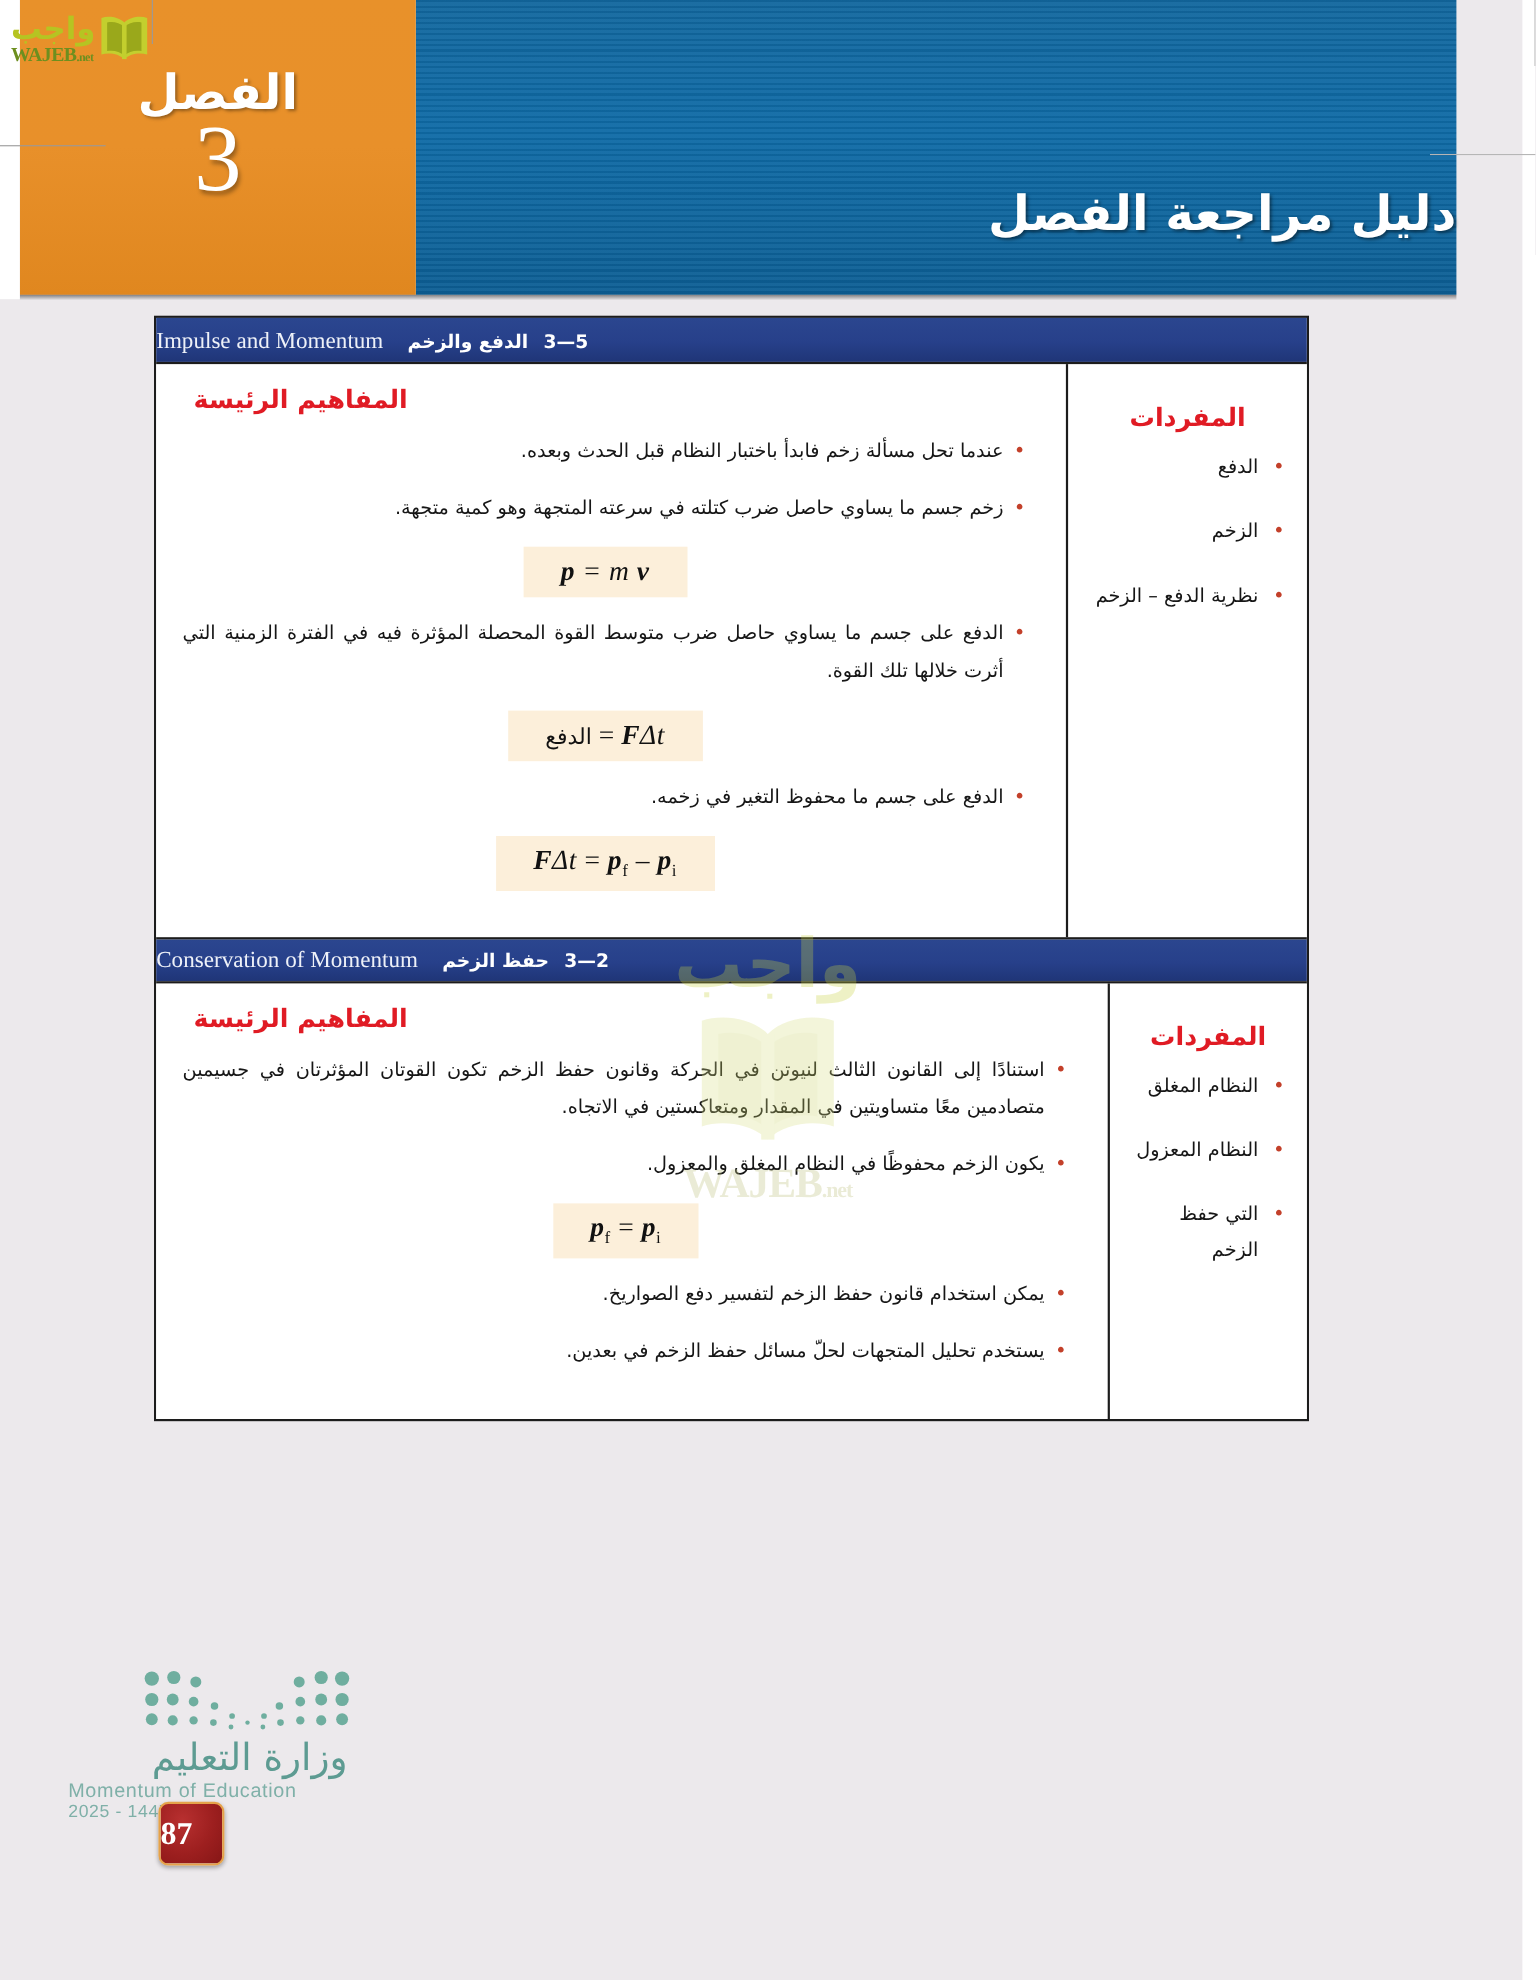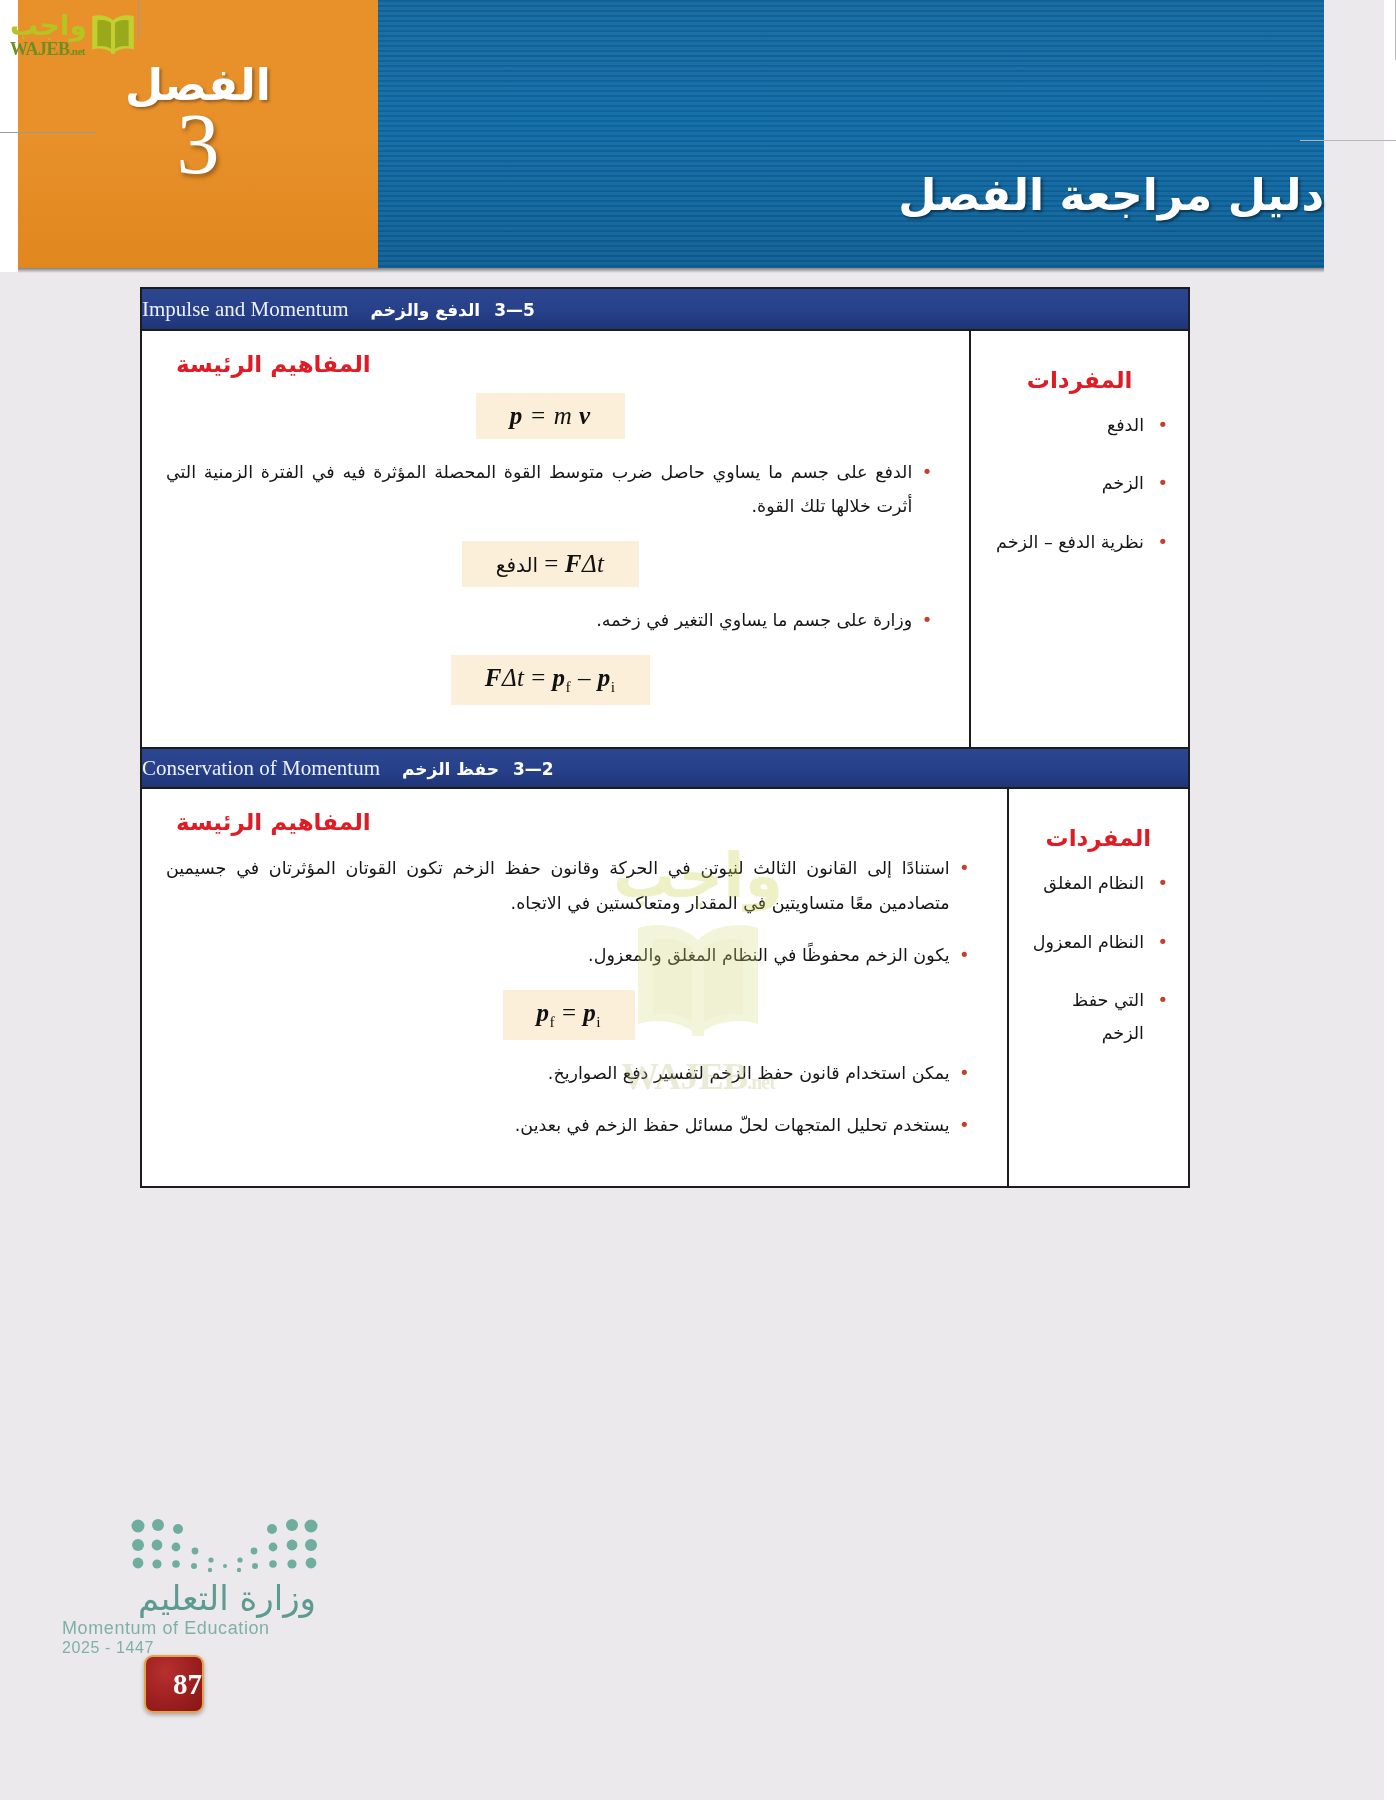--- a/index.html
+++ b/index.html
@@ -340,21 +340,21 @@
     padding-right: 6px;
   }
   .page-badge {
     position: absolute;
     left: 82px; top: 126px;
     width: 60px; height: 58px;
     border-radius: 9px;
     background: radial-gradient(ellipse at 35% 28%, #b83030 0%, #9d1f1f 55%, #861616 100%);
     border: 2px solid #e5a24a;
     box-shadow: 0 2px 4px rgba(0,0,0,0.3);
-    display: flex; align-items: center; justify-content: flex-start; margin-top: 17px;
+    display: flex; align-items: center; justify-content: flex-end;
   }
   .page-badge span {
     color: #ffffff;
     font-family: "Liberation Serif", serif;
     font-weight: bold;
     font-size: 29px;
     direction: ltr;
   }
 
   
@@ -432,35 +432,39 @@
         <div class="col-heading vocab">المفردات</div>
         <ul class="items">
           <li>الدفع</li>
           <li>الزخم</li>
           <li>نظرية الدفع – الزخم</li>
         </ul>
       </div>
 
       <div class="col-concepts">
         <div class="col-heading concepts">المفاهيم الرئيسة</div>
+        <ul class="items">
+          <li>عندما تحل مسألة زخم فابدأ باختبار النظام قبل الحدث وبعده.</li>
+          <li>زخم جسم ما يساوي حاصل ضرب كتلته في سرعته المتجهة وهو كمية متجهة.</li>
+        </ul>
         <div class="formula-wrap">
           <div class="formula">
             <b>p</b> <i>=</i> <i>m</i>&nbsp;<b>v</b>
           </div>
         </div>
         <ul class="items">
           <li class="justify-both">الدفع على جسم ما يساوي حاصل ضرب متوسط القوة المحصلة المؤثرة فيه في الفترة الزمنية التي أثرت خلالها تلك القوة.</li>
         </ul>
         <div class="formula-wrap">
           <div class="formula">
             <span class="ar">الدفع</span> = <b>F</b><i>Δt</i>
           </div>
         </div>
         <ul class="items">
-          <li>وزارة على جسم ما يساوي التغير في زخمه.</li>
+          <li>الدفع على جسم ما محفوظ التغير في زخمه.</li>
         </ul>
         <div class="formula-wrap">
           <div class="formula">
             <b>F</b><i>Δt</i> = <b>p</b><sub>f</sub> – <b>p</b><sub>i</sub>
           </div>
         </div>
       </div>
     </div>
 
     <div class="section-bar" style="border-top:2px solid #1c1c1c;">

